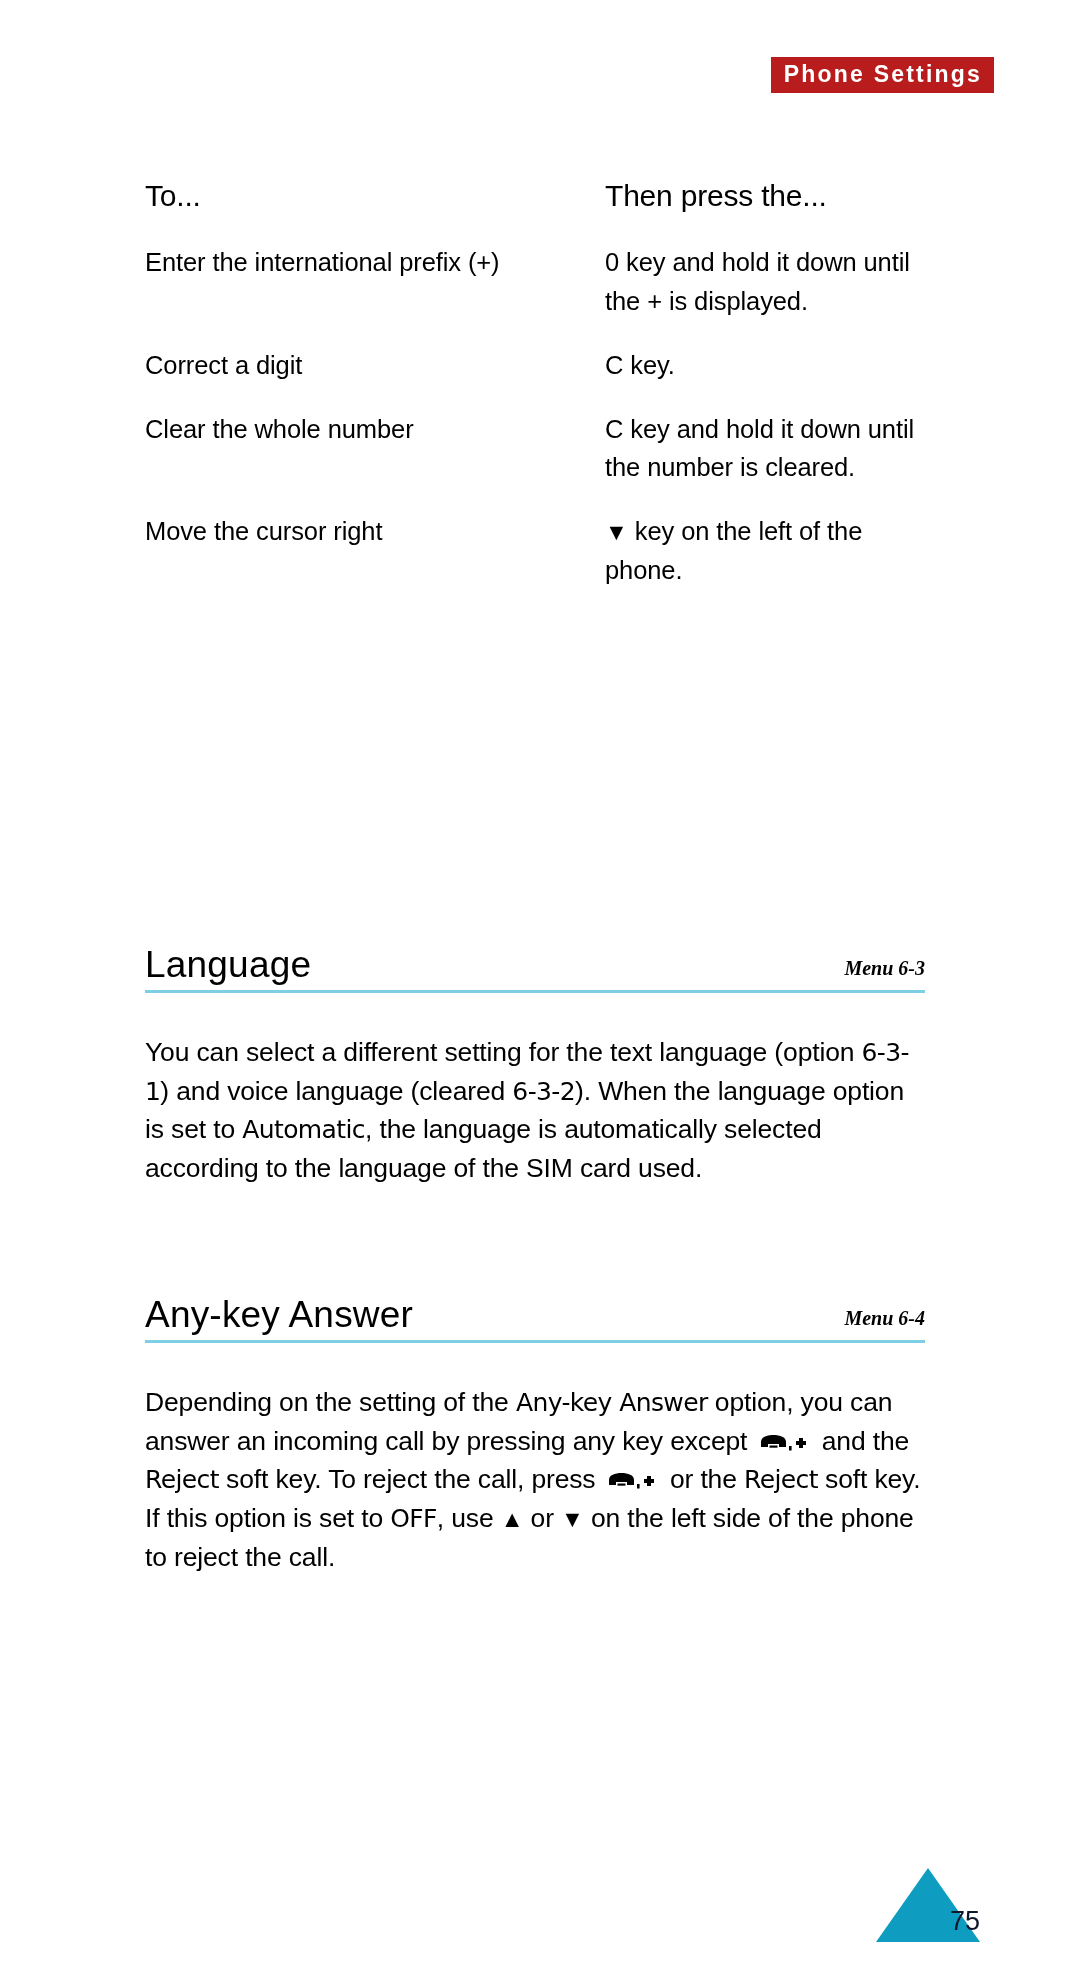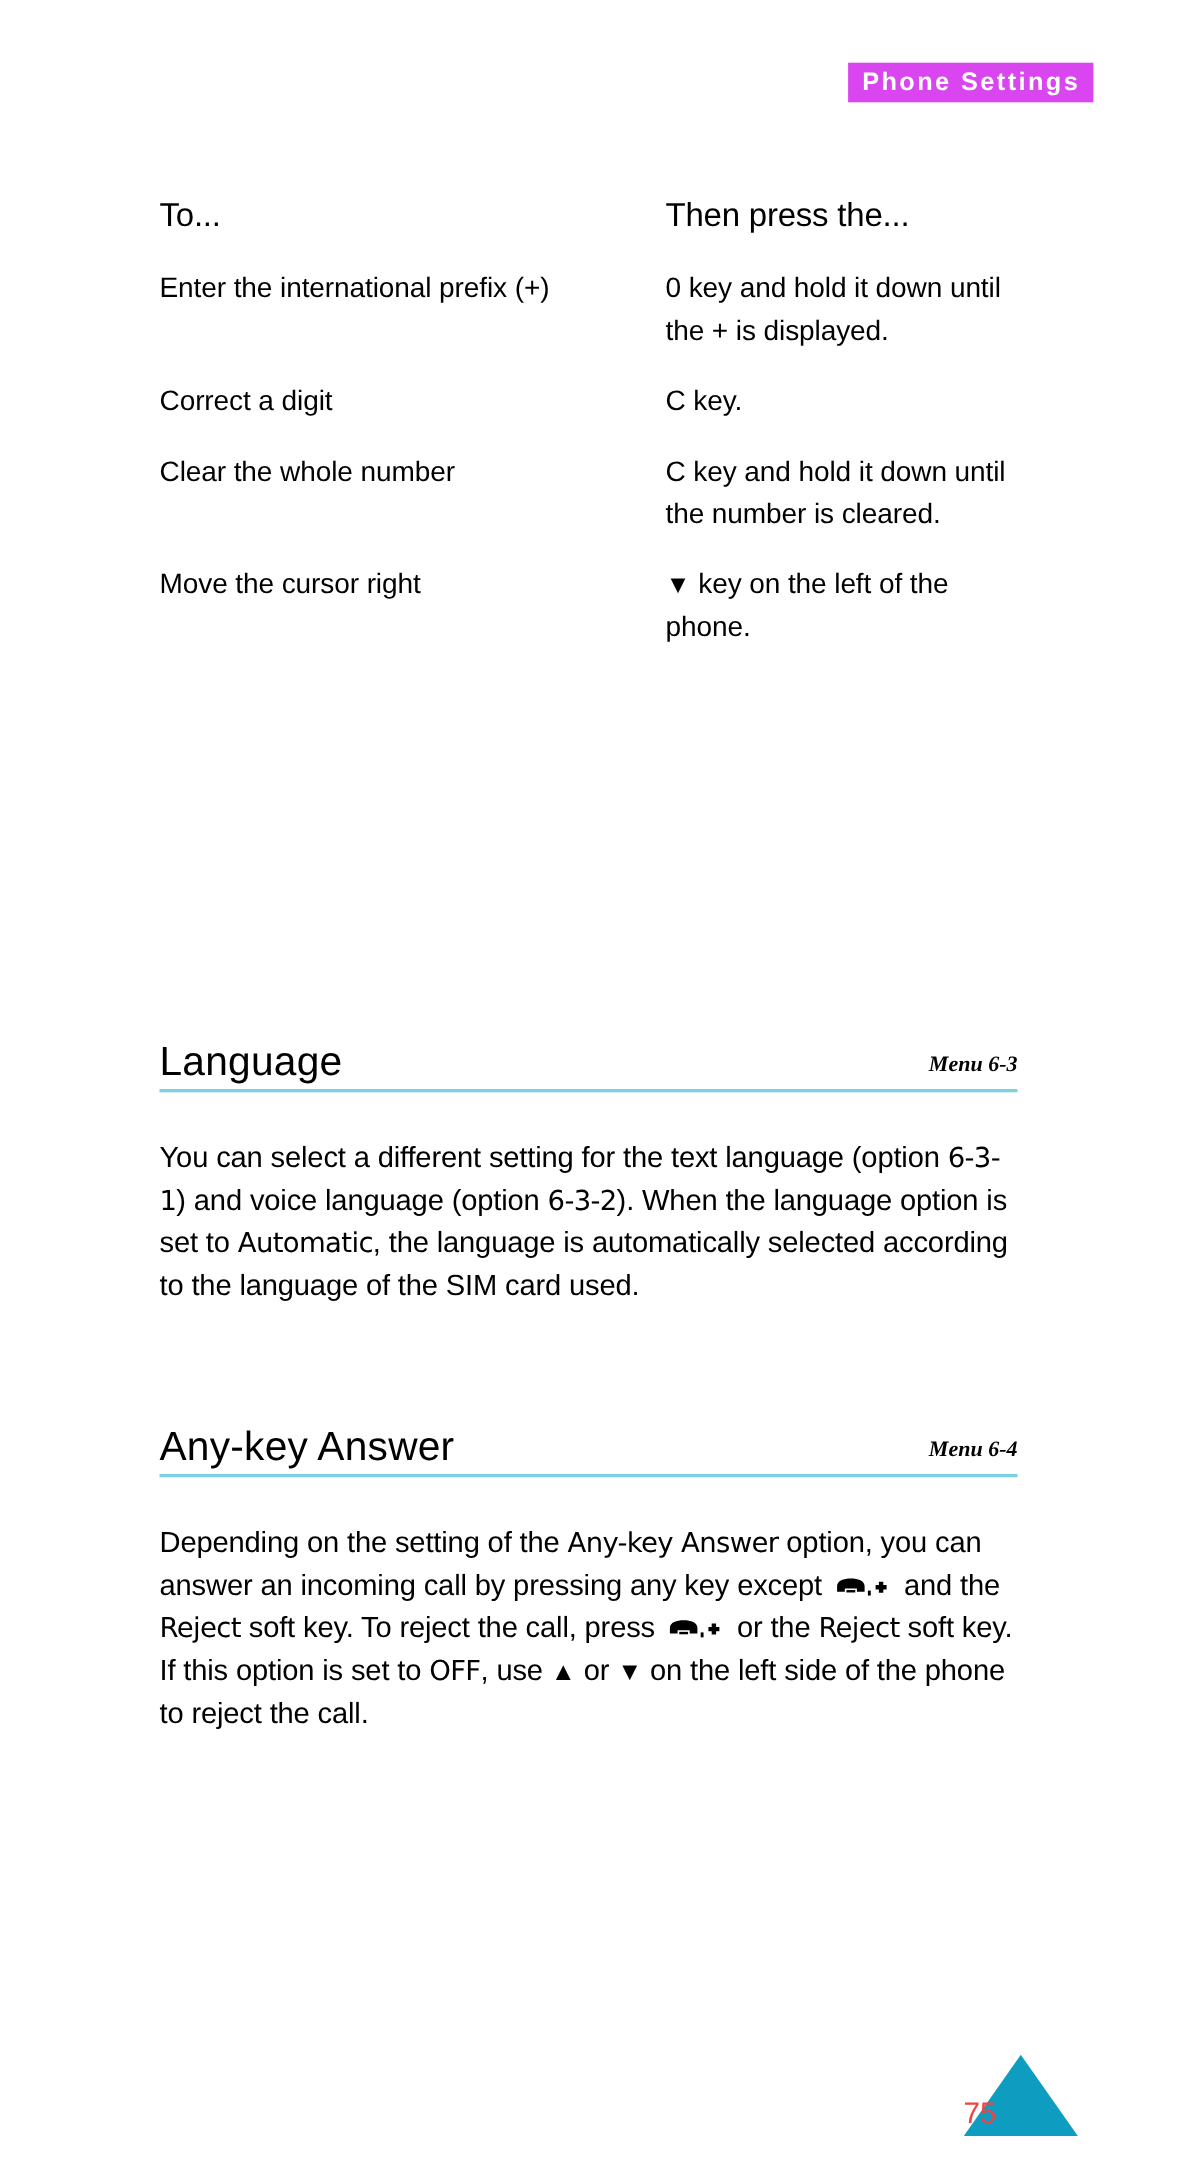--- a/index.html
+++ b/index.html
@@ -14,21 +14,21 @@
     font-family: "Liberation Sans", sans-serif;
     color: #000000;
     overflow: hidden;
   }
 
   
   .running-head {
     position: absolute;
     top: 57px;
     right: 86px;
-    background: #d946ef;
+    background: #b91c1c;
     color: #ffffff;
     font-size: 23px;
     font-weight: bold;
     letter-spacing: 2.2px;
     padding: 6px 12px 7px 13px;
     line-height: 1;
     white-space: nowrap;
   }
 
   
@@ -157,22 +157,22 @@
     position: absolute;
     inset: 0;
     background: #0e9dc0;
     clip-path: polygon(50% 0%, 100% 100%, 0% 100%);
   }
   .page-badge .num {
     position: absolute;
     left: 0;
     right: 0;
     bottom: 7px;
-    text-align: left;
-    color: #ef4444;
+    text-align: right;
+    color: #0f172a;
     font-size: 27px;
     line-height: 1;
   }
 </style>
 </head>
 <body>
 
 <div class="running-head">Phone Settings</div>
 
 <div class="content">
@@ -206,21 +206,21 @@
       </tr>
     </tbody>
   </table>
 
   <div class="section" style="top:920px;margin-top:16px;">
     <div class="section-head">
       <span class="section-title">Language</span>
       <span class="section-menu">Menu 6-3</span>
     </div>
     <div class="section-body">
-      <p><span>You can select a different setting for the text language (option </span><span class="wide">6-3-1</span><span>) and voice language (option </span><span class="wide">6-3-2</span><span>). When the language option is set to </span><span class="wide">Automatic</span><span>, the language is automatically selected according to the language of the SIM card used.</span></p>
+      <p><span>You can select a different setting for the text language (option </span><span class="wide">6-3-1</span><span>) and voice language (cleared </span><span class="wide">6-3-2</span><span>). When the language option is set to </span><span class="wide">Automatic</span><span>, the language is automatically selected according to the language of the SIM card used.</span></p>
     </div>
   </div>
 
   <div class="section" style="top:1286px;">
     <div class="section-head">
       <span class="section-title">Any-key Answer</span>
       <span class="section-menu">Menu 6-4</span>
     </div>
     <div class="section-body">
       <p><span>Depending on the setting of the </span><span class="wide">Any-key Answer</span><span> option, you can answer an incoming call by pressing any key except </span><span class="phone-key"><svg viewBox="0 0 52 20" xmlns="http://www.w3.org/2000/svg">

